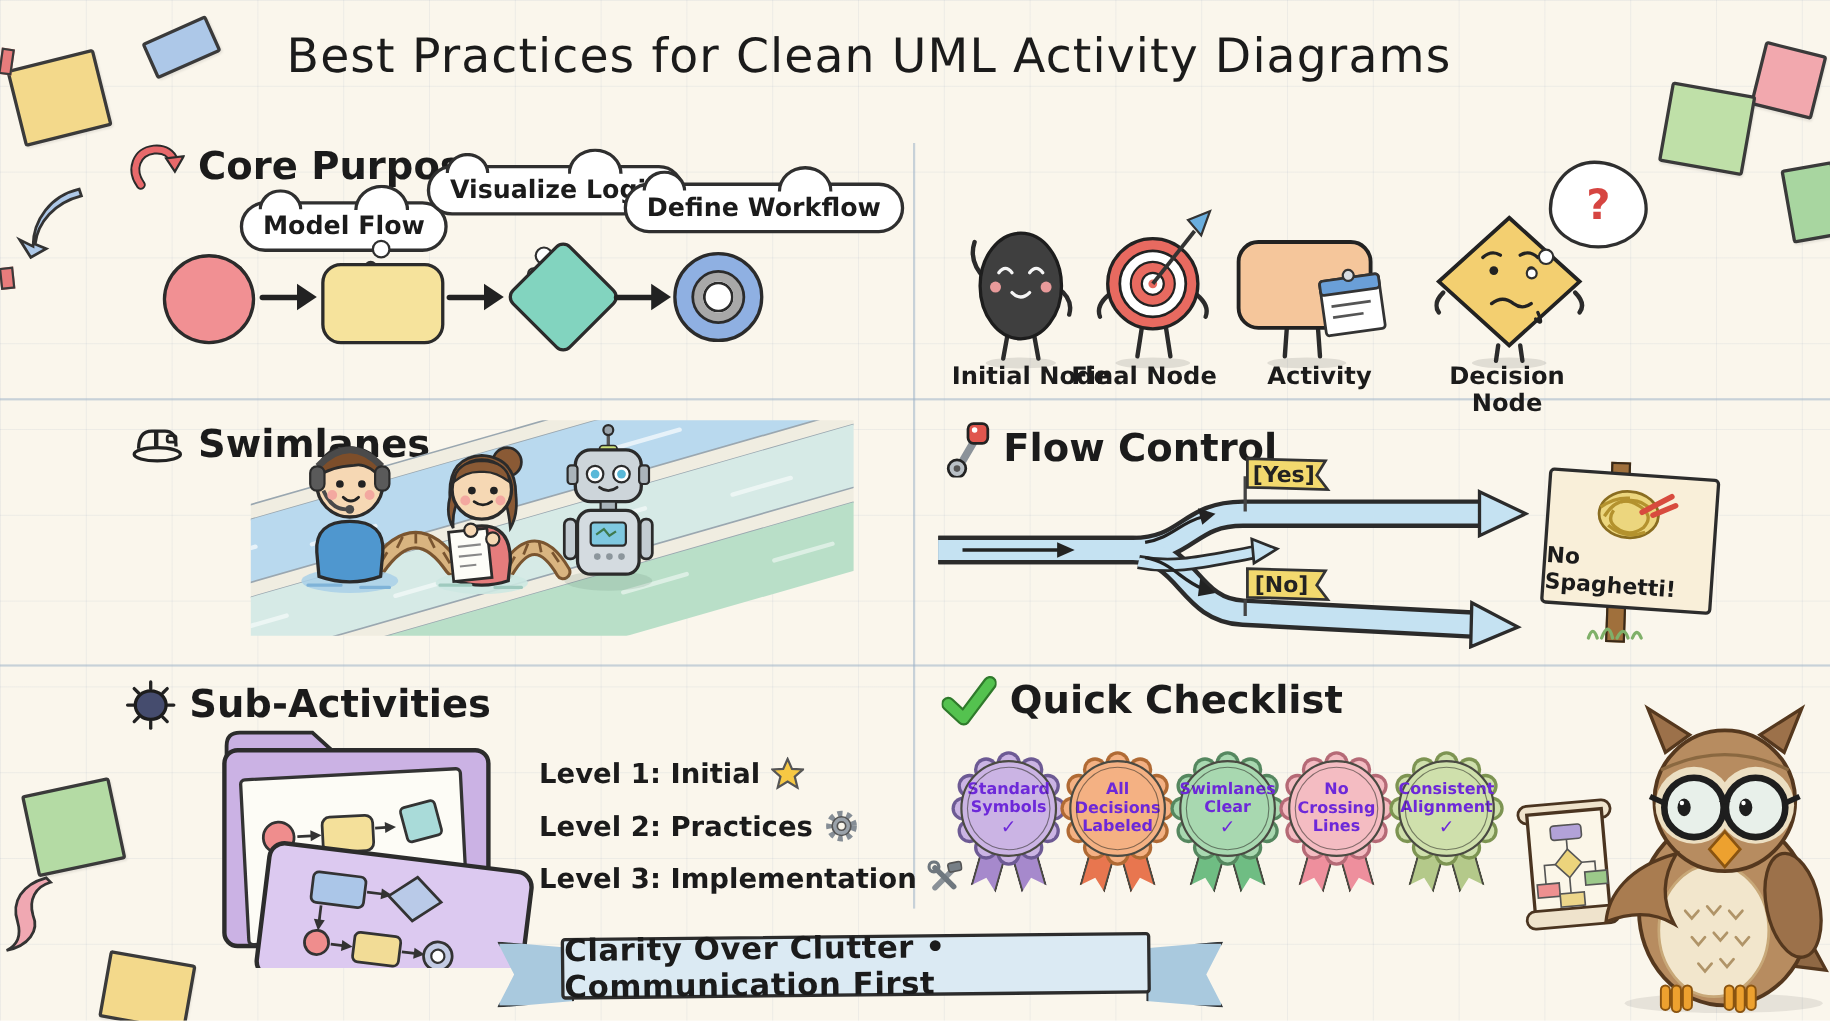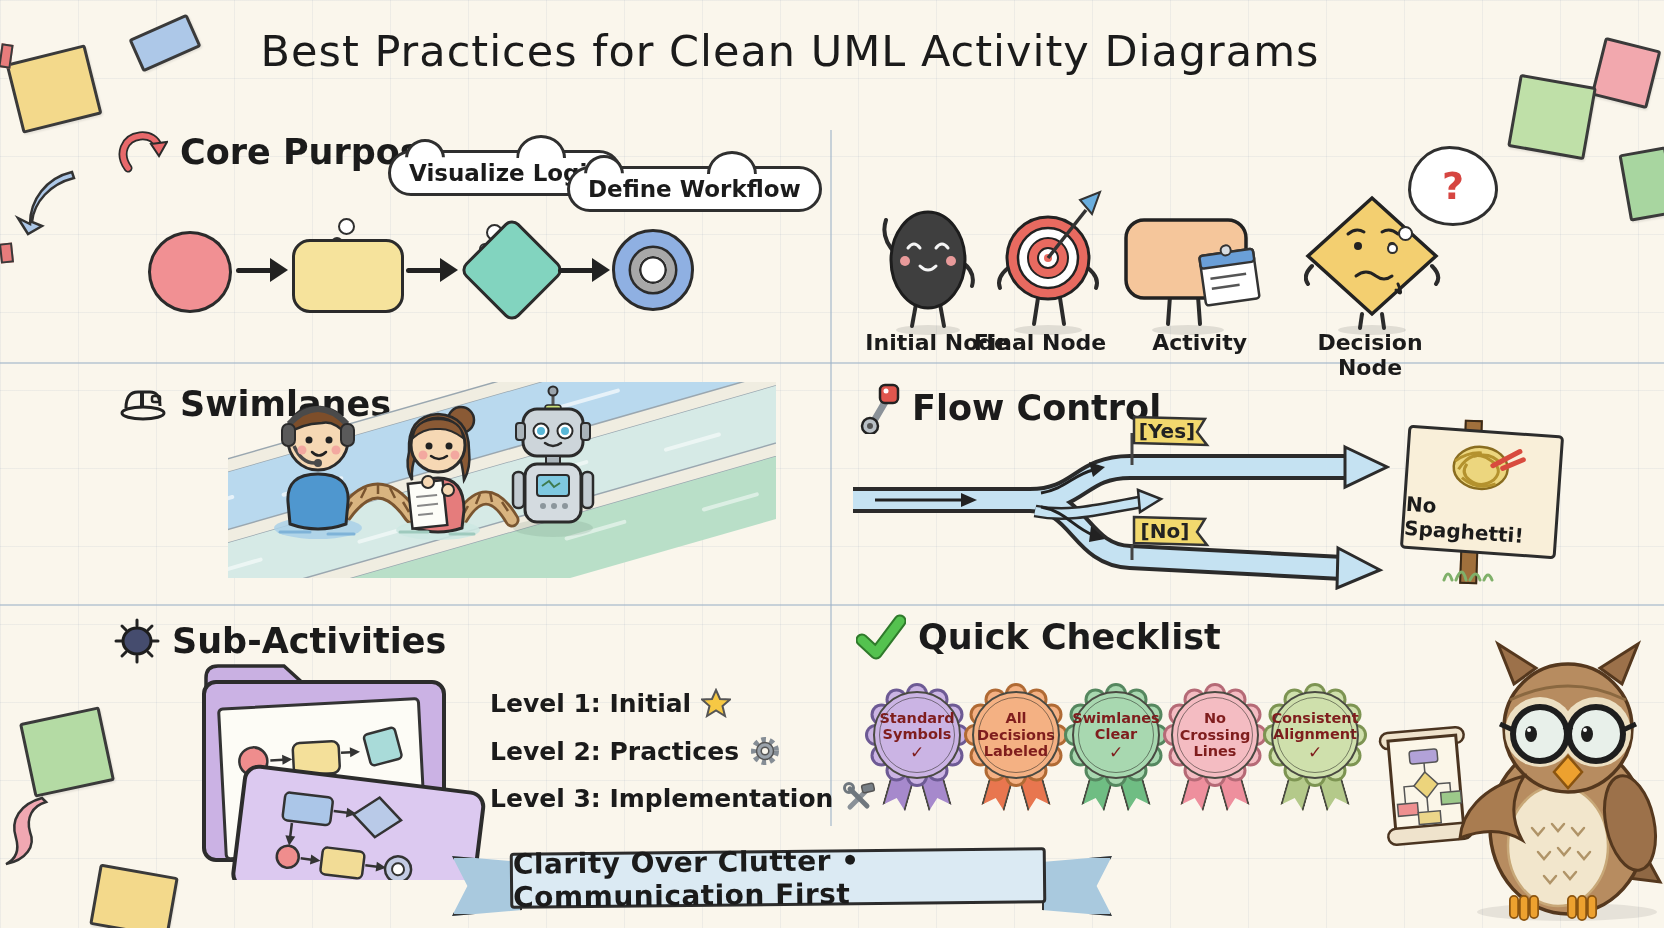--- a/index.html
+++ b/index.html
@@ -30,21 +30,21 @@
   .note{border:3px solid #3a3a3a;border-radius:3px;box-shadow:1px 2px 2px rgba(0,0,0,.08);}
   .badge{width:104px;height:132px;}
   .rib{position:absolute;top:88px;width:24px;height:38px;border:2px solid #4a4a42;clip-path:polygon(0 0,100% 0,100% 100%,50% 72%,0 100%);box-sizing:border-box;}
   .rib.l{left:22px;transform:rotate(16deg);}
   .rib.r{left:58px;transform:rotate(-16deg);}
   .scallop{position:absolute;left:44px;top:44px;width:16px;height:16px;border-radius:50%;background:var(--c);
     box-shadow:41px 0 0 0 var(--c),35.5px 20.5px 0 0 var(--c),20.5px 35.5px 0 0 var(--c),0 41px 0 0 var(--c),-20.5px 35.5px 0 0 var(--c),-35.5px 20.5px 0 0 var(--c),-41px 0 0 0 var(--c),-35.5px -20.5px 0 0 var(--c),-20.5px -35.5px 0 0 var(--c),0 -41px 0 0 var(--c),20.5px -35.5px 0 0 var(--c),35.5px -20.5px 0 0 var(--c),
     41px 0 0 3px var(--cd),35.5px 20.5px 0 3px var(--cd),20.5px 35.5px 0 3px var(--cd),0 41px 0 3px var(--cd),-20.5px 35.5px 0 3px var(--cd),-35.5px 20.5px 0 3px var(--cd),-41px 0 0 3px var(--cd),-35.5px -20.5px 0 3px var(--cd),-20.5px -35.5px 0 3px var(--cd),0 -41px 0 3px var(--cd),20.5px -35.5px 0 3px var(--cd),35.5px -20.5px 0 3px var(--cd);}
   .badge-face{position:absolute;left:8px;top:8px;width:88px;height:88px;border-radius:50%;background:var(--c);border:2.5px solid #4a4a42;box-sizing:border-box;display:flex;flex-direction:column;align-items:center;justify-content:center;text-align:center;}
   .badge-face::before{content:"";position:absolute;inset:4px;border:1.5px solid rgba(40,40,35,.55);border-radius:50%;}
-  .badge-face span{font-size:14.5px;font-weight:700;line-height:16.5px;color:#7f1d1d;}
+  .badge-face span{font-size:14.5px;font-weight:700;line-height:16.5px;color:#6d28d9;}
   .badge-face .chk{font-size:17px;line-height:18px;}
   .sign{background:#f9efd9;border:3px solid #2c2c2c;border-radius:5px;display:flex;flex-direction:column;align-items:center;justify-content:center;gap:2px;}
   .banner-main{background:#dbeaf3;border:3px solid #2c2c2c;border-radius:4px;display:flex;align-items:center;justify-content:center;font-size:28px;font-weight:700;letter-spacing:.5px;transform:rotate(-.6deg);box-sizing:border-box;}
   .tail{background:#a9c9de;border:2.5px solid #333;box-sizing:border-box;}
   svg text{font-family:"DejaVu Sans",sans-serif;}
 </style>
 </head>
 <body>
 
 <div id="board">
@@ -72,20 +72,21 @@
   <div class="abs divider" style="left:830px;top:130px;width:2px;height:696px;"></div>
 
   <div class="abs hdr" style="left:118px;top:128px;">
     <svg width="50" height="48" viewBox="0 0 50 48">
       <path d="M10,40 C0,26 6,10 22,8 C32,7 38,12 40,18" fill="none" stroke="#2b2b2b" stroke-width="9" stroke-linecap="round"></path>
       <path d="M10,40 C0,26 6,10 22,8 C32,7 38,12 40,18" fill="none" stroke="#e8696b" stroke-width="5.5" stroke-linecap="round"></path>
       <polygon points="33,16 49,14 41,28" fill="#e8696b" stroke="#2b2b2b" stroke-width="2"></polygon>
     </svg>
     <span>Core Purpose</span>
   </div>
+  <div class="abs cloud" style="left:218px;top:183px;">Model Flow</div>
   <div class="abs cloud" style="left:388px;top:150px;">Visualize Logic</div>
   <div class="abs cloud" style="left:567px;top:166px;">Define Workflow</div>
   <div class="abs tdot" style="left:205px;top:240px;width:13px;height:13px;"></div>
   <div class="abs tdot" style="left:196px;top:257px;width:8px;height:8px;"></div>
   <div class="abs tdot" style="left:338px;top:218px;width:13px;height:13px;"></div>
   <div class="abs tdot" style="left:331px;top:237px;width:8px;height:8px;"></div>
   <div class="abs tdot" style="left:486px;top:224px;width:13px;height:13px;"></div>
   <div class="abs tdot" style="left:479px;top:243px;width:8px;height:8px;"></div>
   <div class="abs shape-ellipse" style="left:148px;top:231px;"></div>
   <div class="abs farrow" style="left:236px;top:258px;"></div>

